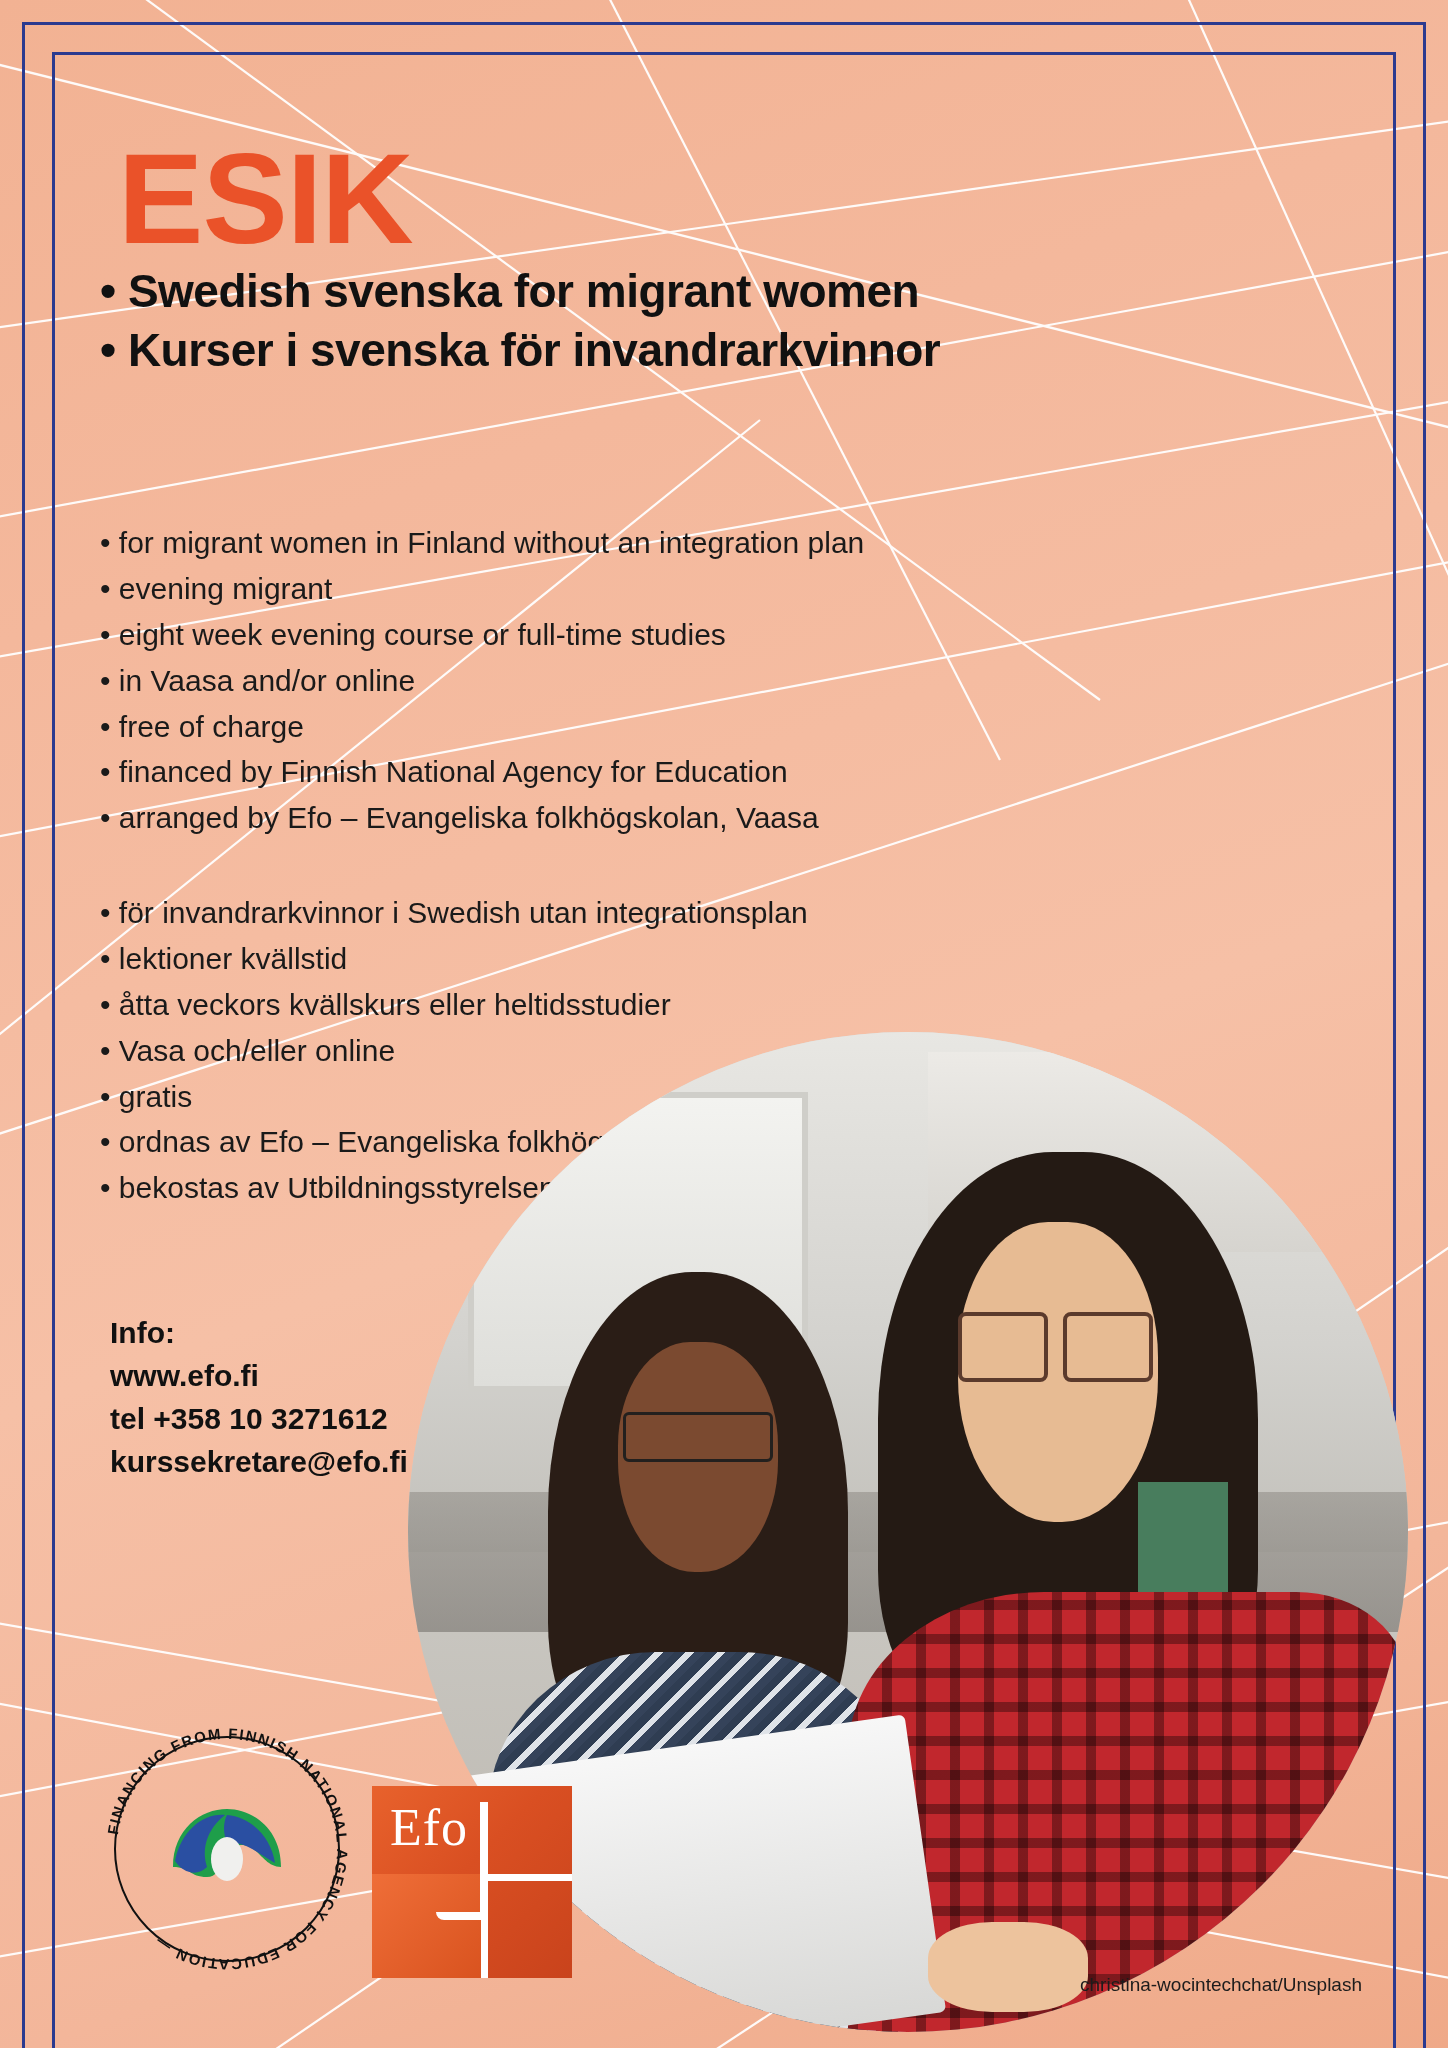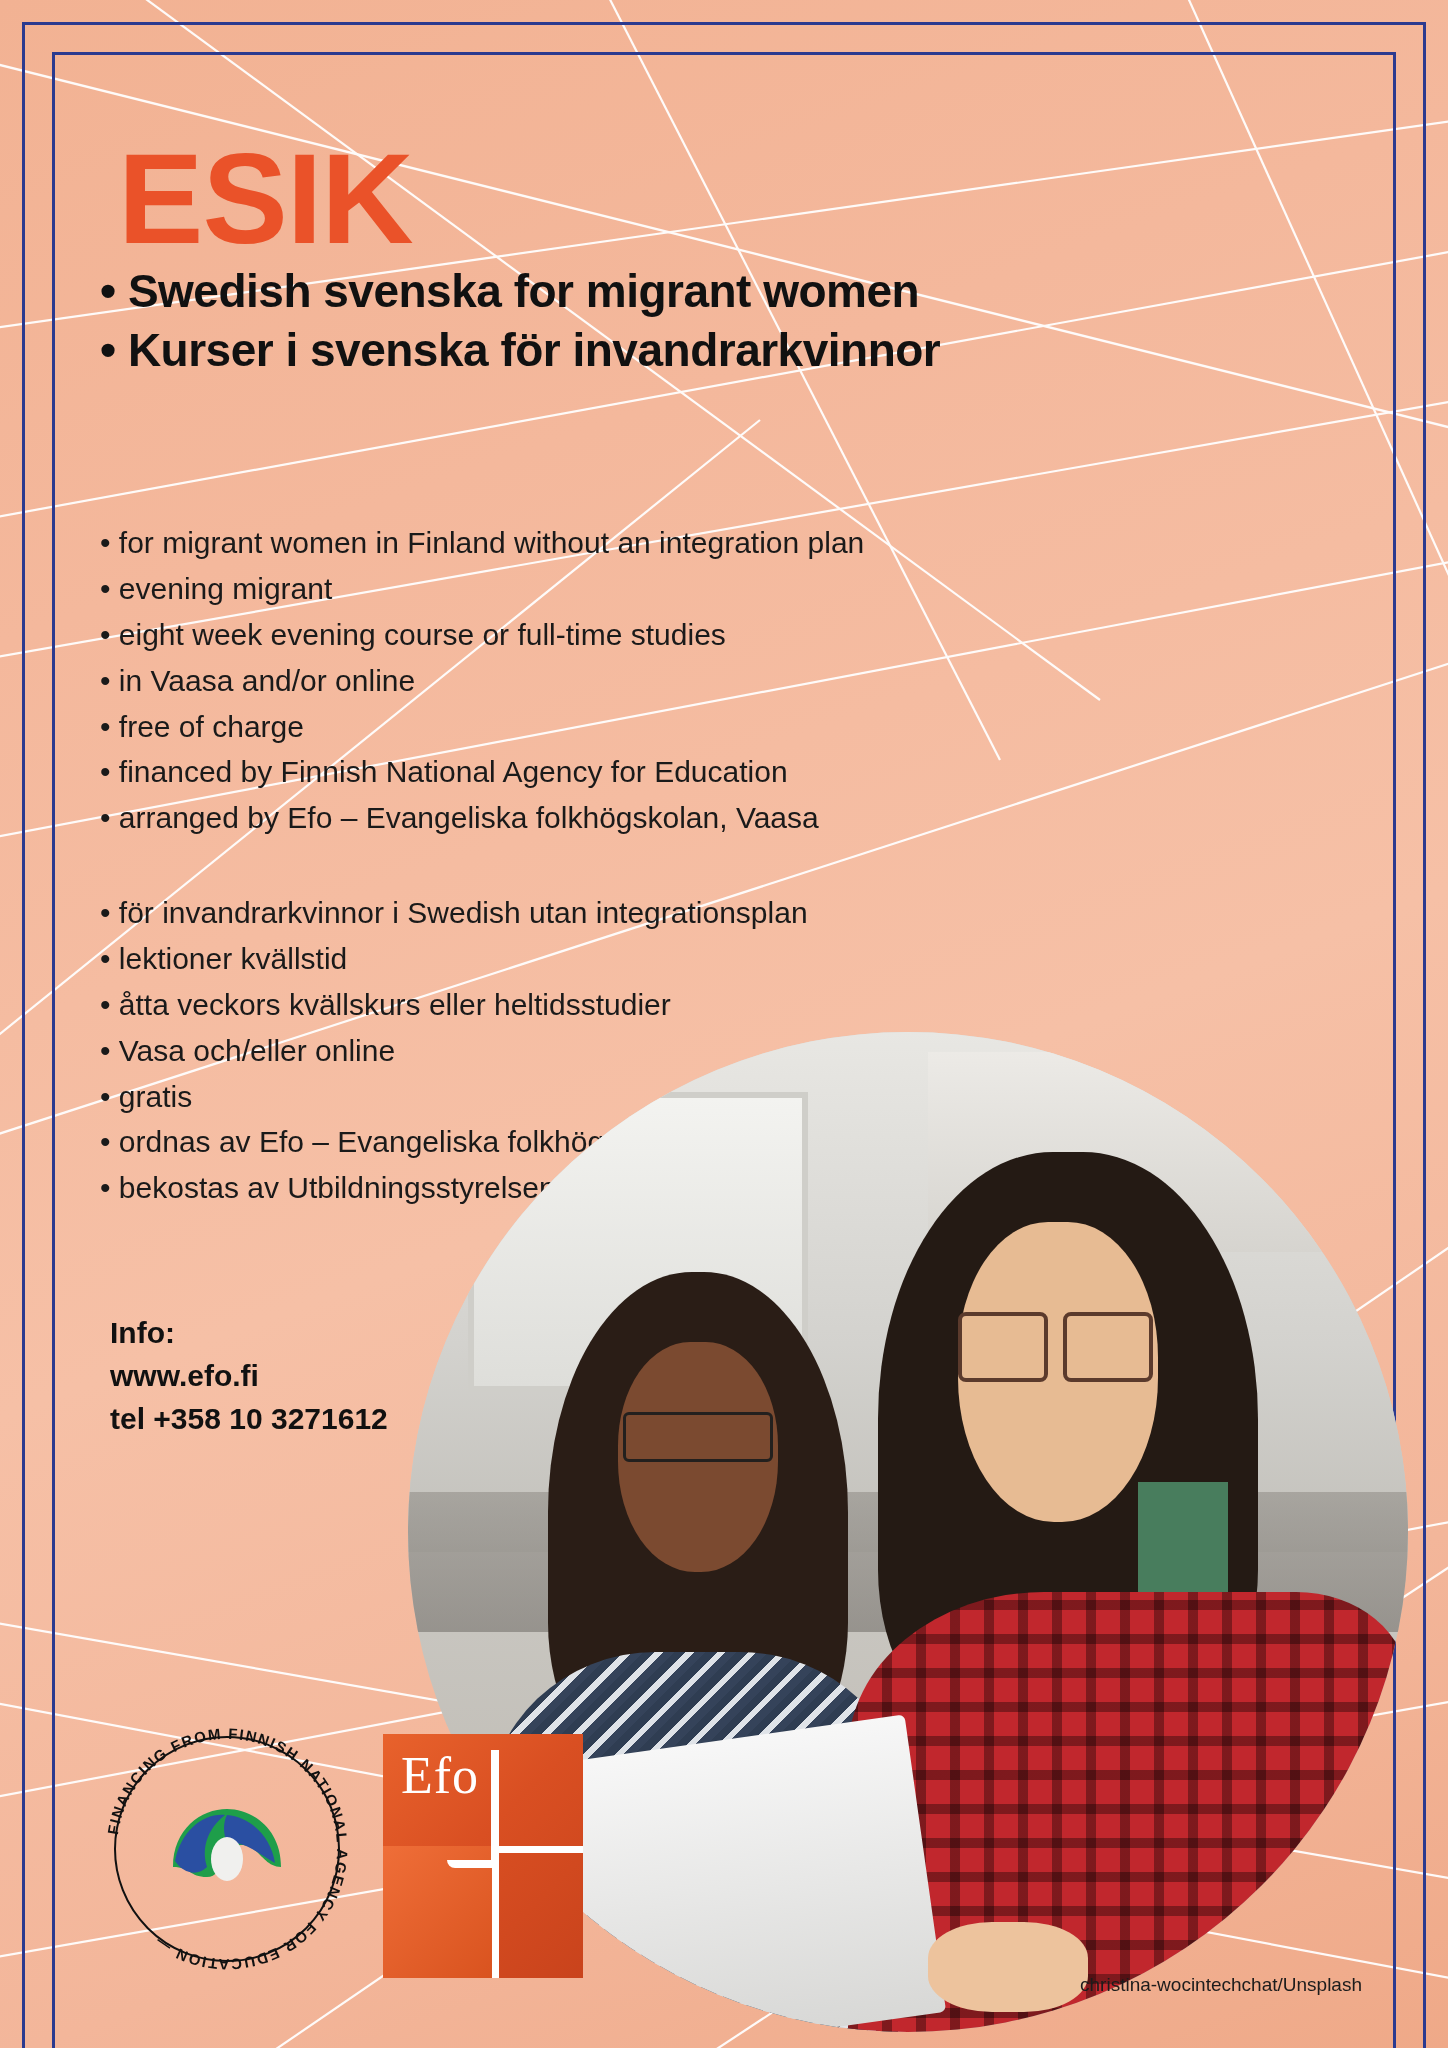--- a/index.html
+++ b/index.html
@@ -269,23 +269,22 @@
     top: 50%;
     transform: translate(-50%,-50%);
     width: 120px;
     height: 96px;
   }
   .logo-efo {
     position: absolute;
     left: 372px;
     bottom: 70px;
     width: 200px;
-    height: 244px;
+    height: 192px;
     background: linear-gradient(135deg,#e8622c 0%,#d94f22 45%,#c9431c 100%);
-    margin-left: 11px;
   }
   .efo-white-bar {
     position: absolute;
     left: 0; right: 0; top: 46%;
     height: 7px;
     background: #fff;
   }
   .efo-white-bar2 {
     position: absolute;
     left: 0; width: 58%; top: 46%;
@@ -374,20 +373,21 @@
     <div>• Vasa och/eller online</div>
     <div>• gratis</div>
     <div>• ordnas av Efo – Evangeliska folkhögskolan, Vasa</div>
     <div>• bekostas av Utbildningsstyrelsen</div>
   </div>
 
   <div class="info">
     <div>Info:</div>
     <div>www.efo.fi</div>
     <div>tel +358 10 3271612</div>
+    <div>kurssekretare@efo.fi</div>
   </div>
 
   <div class="photo">
     <div class="photo-inner">
       <div class="ph-wall"></div>
       <div class="ph-window"></div>
       <div class="ph-window2"></div>
       <div class="ph-dark-band"></div>
       <div class="p1-hair"></div>
       <div class="p1-face"></div>

